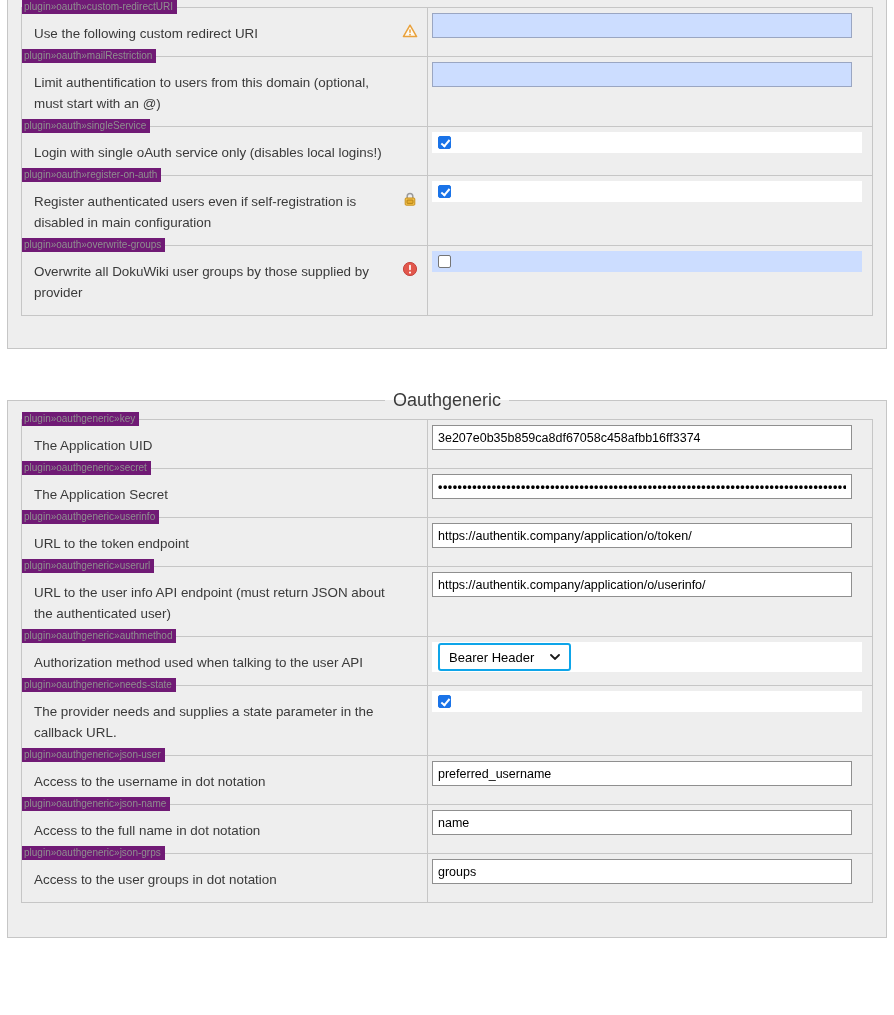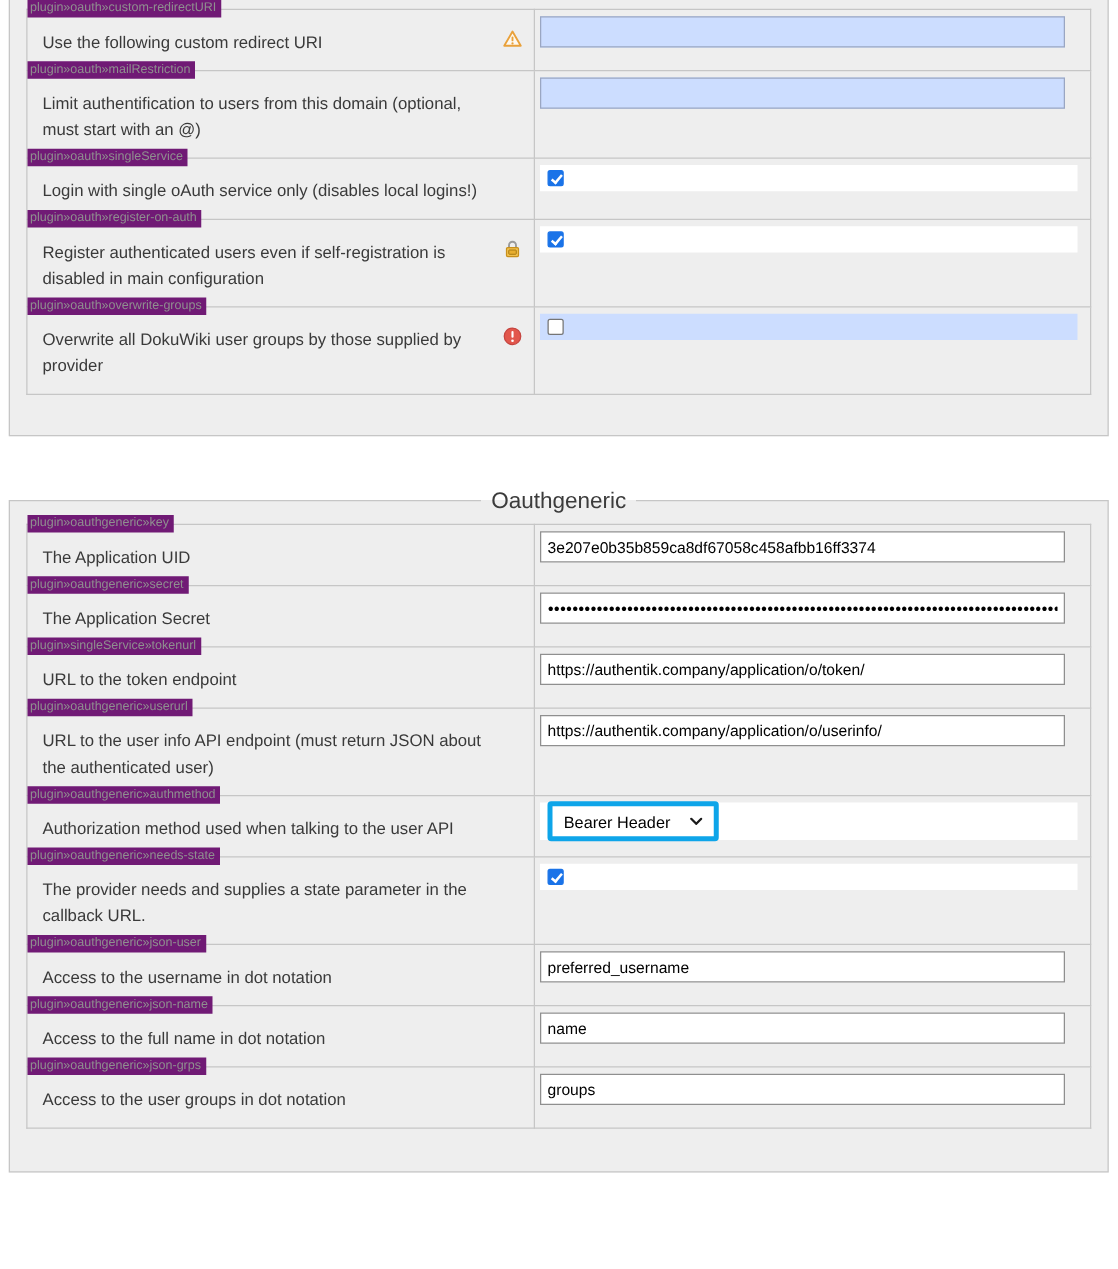--- a/index.html
+++ b/index.html
@@ -49,21 +49,21 @@
   .checkbox{
     width:13px;height:13px;box-sizing:border-box;position:relative;
     border-radius:2px;background:#fff;border:1px solid #757575;flex:0 0 auto;
   }
   .checkbox.checked{background:#1a73e8;border-color:#1a73e8;}
   .checkbox.checked::after{
     content:"";position:absolute;left:4px;top:1px;width:3px;height:7px;
     border:solid #fff;border-width:0 2px 2px 0;transform:rotate(40deg);
   }
   .select-box{
-    height:24px;background:#fff;border:4px solid #0ea5e9;border-radius:3px;
+    height:24px;background:#fff;border:2px solid #0ea5e9;border-radius:3px;
     display:inline-flex;align-items:center;padding:0 9px;gap:16px;
     font-size:13px;color:#000;cursor:default;
   }
   .select-box .chev{width:10px;height:6px;}
 </style>
 </head>
 <body>
 
 <div class="page">
 
@@ -167,21 +167,21 @@
       <span class="key-chip">plugin»oauthgeneric»secret</span>
 
       <span class="setting-label">The Application Secret</span>
     </td>
     <td class="input-cell">
               <input type="text" class="text-input masked" value="••••••••••••••••••••••••••••••••••••••••••••••••••••••••••••••••••••••••••••••••••••••••••" style="">
             </td>
   </tr>
           <tr>
     <td class="label-cell">
-      <span class="key-chip">plugin»singleService»tokenurl</span>
+      <span class="key-chip">plugin»oauthgeneric»userinfo</span>
 
       <span class="setting-label">URL to the token endpoint</span>
     </td>
     <td class="input-cell">
               <input type="text" class="text-input" value="https://authentik.company/application/o/token/" style="">
             </td>
   </tr>
           <tr>
     <td class="label-cell">
       <span class="key-chip">plugin»oauthgeneric»userurl</span>

